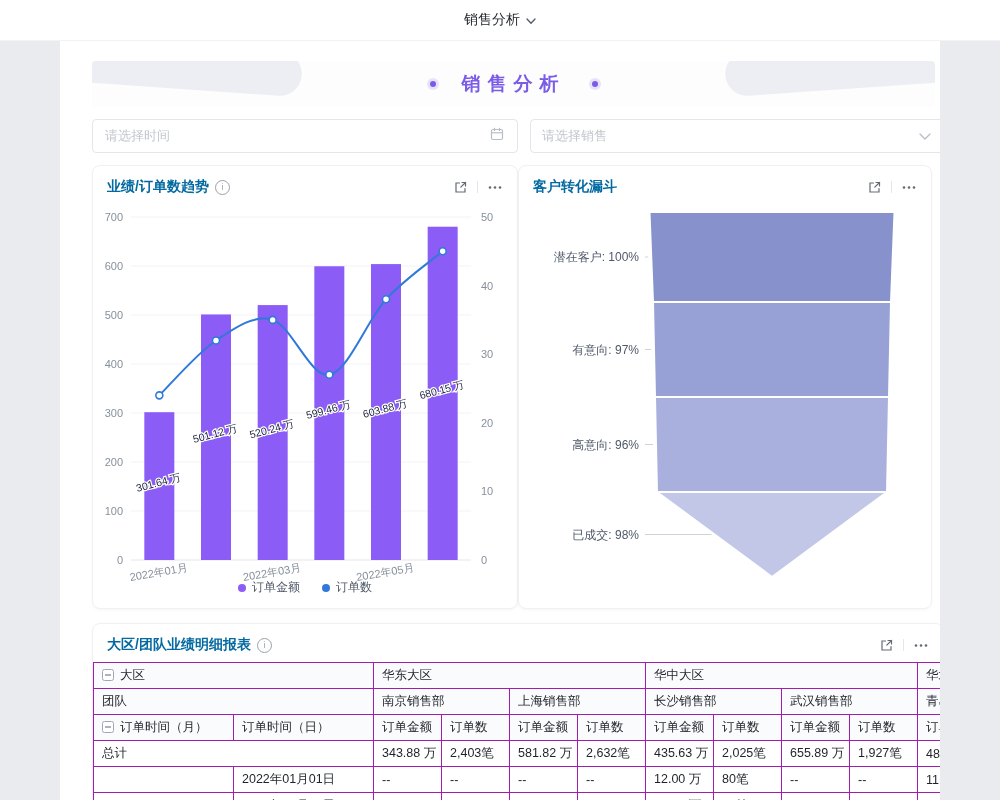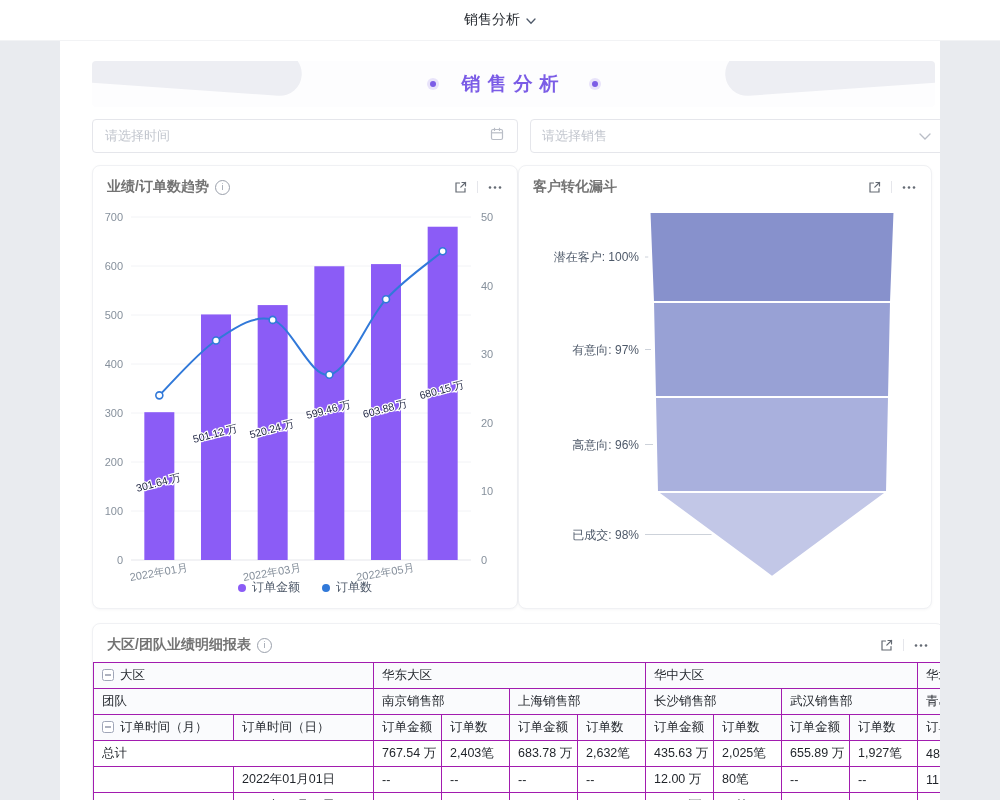--- a/index.html
+++ b/index.html
@@ -36,21 +36,21 @@
   
   .card{
     position:absolute;background:#fff;border:1px solid #f0f1f4;border-radius:8px;box-sizing:border-box;
     box-shadow:0 1px 3px rgba(31,35,41,0.04);
   }
   .card-trend{left:32px;top:124px;width:426px;height:444px;}
   .card-funnel{left:458px;top:124px;width:414px;height:444px;}
   .card-report{left:32px;top:582px;width:852px;height:300px;overflow:hidden;}
   .card-header{display:flex;align-items:center;justify-content:space-between;padding:12px 14px 2px;}
   .card-title-wrap{display:flex;align-items:center;gap:6px;}
-  .card-title{font-size:14px;font-weight:bold;color:#737373;}
+  .card-title{font-size:14px;font-weight:bold;color:#0369a1;}
   .info-icon{
     width:13px;height:13px;border:1px solid #9aa0ab;border-radius:50%;color:#9aa0ab;
     font-size:9px;line-height:1;display:inline-flex;align-items:center;justify-content:center;
   }
   .card-actions{display:flex;align-items:center;gap:9px;color:#646a73;}
   .action-divider{width:1px;height:12px;background:#e5e6eb;}
   .icon-btn{display:inline-flex;align-items:center;cursor:pointer;}
   .chart-svg{position:absolute;left:0;top:36px;}
   .legend-row{
     position:absolute;left:0;bottom:12px;width:100%;display:flex;justify-content:center;gap:22px;
@@ -309,23 +309,23 @@
               <td>订单金额</td>
               <td>订单数</td>
               <td>订单金额</td>
               <td>订单数</td>
               <td>订单金额</td>
               <td>订单数</td>
               <td>订单金额</td>
             </tr>
             <tr>
               <td colspan="2">总计</td>
-              <td>767.54 万</td>
+              <td>343.88 万</td>
               <td>2,403笔</td>
-              <td>683.78 万</td>
+              <td>581.82 万</td>
               <td>2,632笔</td>
               <td>435.63 万</td>
               <td>2,025笔</td>
               <td>655.89 万</td>
               <td>1,927笔</td>
               <td>486.0</td>
             </tr>
             <tr>
               <td></td>
               <td>2022年01月01日</td>

